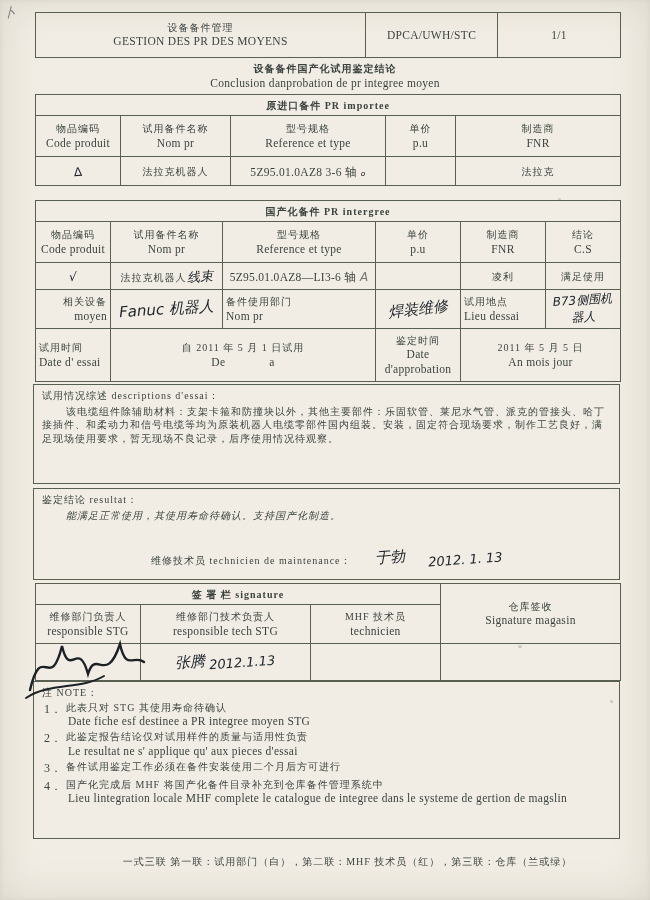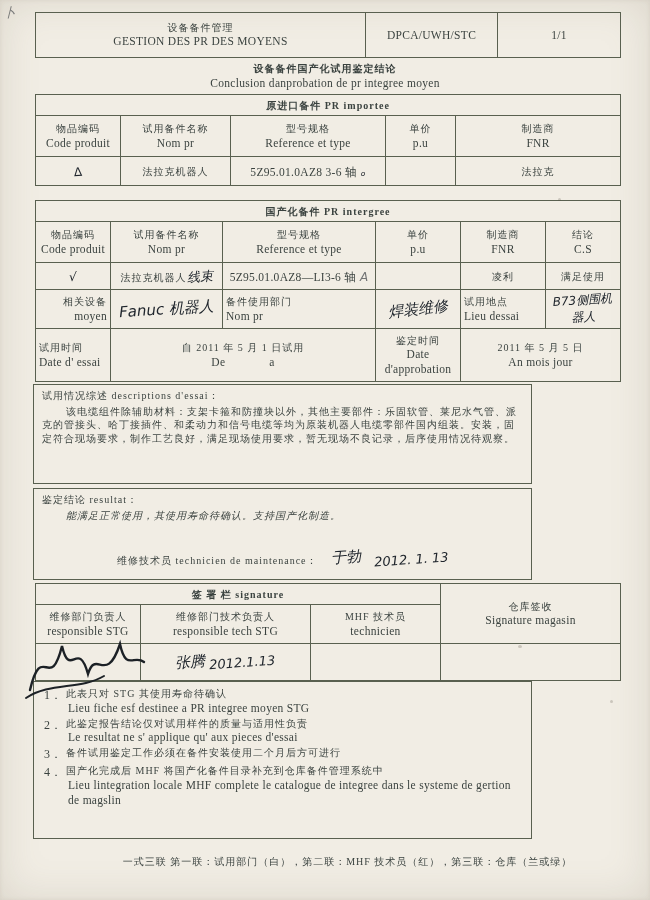--- a/index.html
+++ b/index.html
@@ -11,38 +11,38 @@
     color:#3a423f;
     overflow:hidden;
   }
   .cn{font-size:10px;letter-spacing:1px;line-height:1.35;}
   .fr{font-size:11.5px;letter-spacing:.3px;line-height:1.3;}
   .bold{font-weight:bold;}
   .center{text-align:center;}
   .tbl{border-collapse:collapse;table-layout:fixed;margin-left:35px;width:585px;background:transparent;}
   .tbl td{border:1px solid #59604f;padding:2px 3px;vertical-align:middle;text-align:center;overflow:visible;}
   .caption-cell{font-weight:bold;height:16px;}
-  .box{border:1px solid #59604f;margin-left:33px;width:499px;box-sizing:border-box;padding:4px 8px;}
+  .box{border:1px solid #59604f;margin-left:33px;width:587px;box-sizing:border-box;padding:4px 8px;}
   .hand{font-family:"DejaVu Sans", sans-serif;font-style:italic;color:#20262d;}
   .hand-lg{font-size:15px;}
   .hand-md{font-size:13px;}
   .hand-sm{font-size:12px;}
   .rot-n4{display:inline-block;transform:rotate(-4deg);}
   .rot-n7{display:inline-block;transform:rotate(-7deg);}
   .rot-p3{display:inline-block;transform:rotate(3deg);}
   .doc-title{margin-top:4px;}
   .speck{position:absolute;border-radius:50%;background:rgba(90,85,70,.25);}
   .corner-mark{position:absolute;left:3px;top:4px;font-size:13px;opacity:.55;}
   .note-item{display:flex;align-items:flex-start;margin:1px 0 0 2px;}
   .note-no{width:22px;flex:none;font-size:12px;}
   .note-lines{flex:1;}
   .note-fr{margin-left:2px;}
   .sig-rel{position:relative;}
   .scrawl-svg{position:absolute;left:-16px;bottom:-22px;pointer-events:none;}
-  .tech-line{display:flex;align-items:flex-end;justify-content:center;gap:13px;margin-top:26px;margin-bottom:10px;}
+  .tech-line{display:flex;align-items:flex-end;justify-content:center;gap:23px;margin-top:26px;margin-bottom:10px;}
   .dotline{display:flex;justify-content:center;gap:44px;}
 </style>
 </head>
 <body>
 
 <div class="paper">
 
   <span class="corner-mark hand">卜</span>
   <div class="speck" style="left:558px;top:198px;width:3px;height:3px;"></div>
   <div class="speck" style="left:518px;top:645px;width:4px;height:3px;"></div>
@@ -277,25 +277,26 @@
         <span class="hand hand-lg rot-n4">张腾</span>
         <span class="hand hand-md rot-n4">2012.1.13</span>
       </td>
       <td></td>
       <td></td>
     </tr>
   </tbody>
     </table>
 
   <div class="box" style="margin-top:0;height:158px;">
+    <div class="cn" style="text-align:left;">注 NOTE：</div>
     <div class="note-item">
       <span class="note-no">1．</span>
       <div class="note-lines">
         <div class="cn">此表只对 STG 其使用寿命待确认</div>
-        <div class="fr note-fr">Lieu fiche esf destinee a PR integree moyen STG</div>
+        <div class="fr note-fr">Date fiche esf destinee a PR integree moyen STG</div>
       </div>
     </div>
     <div class="note-item">
       <span class="note-no">2．</span>
       <div class="note-lines">
         <div class="cn">此鉴定报告结论仅对试用样件的质量与适用性负责</div>
         <div class="fr note-fr">Le resultat ne s' applique qu' aux pieces d'essai</div>
       </div>
     </div>
     <div class="note-item">

